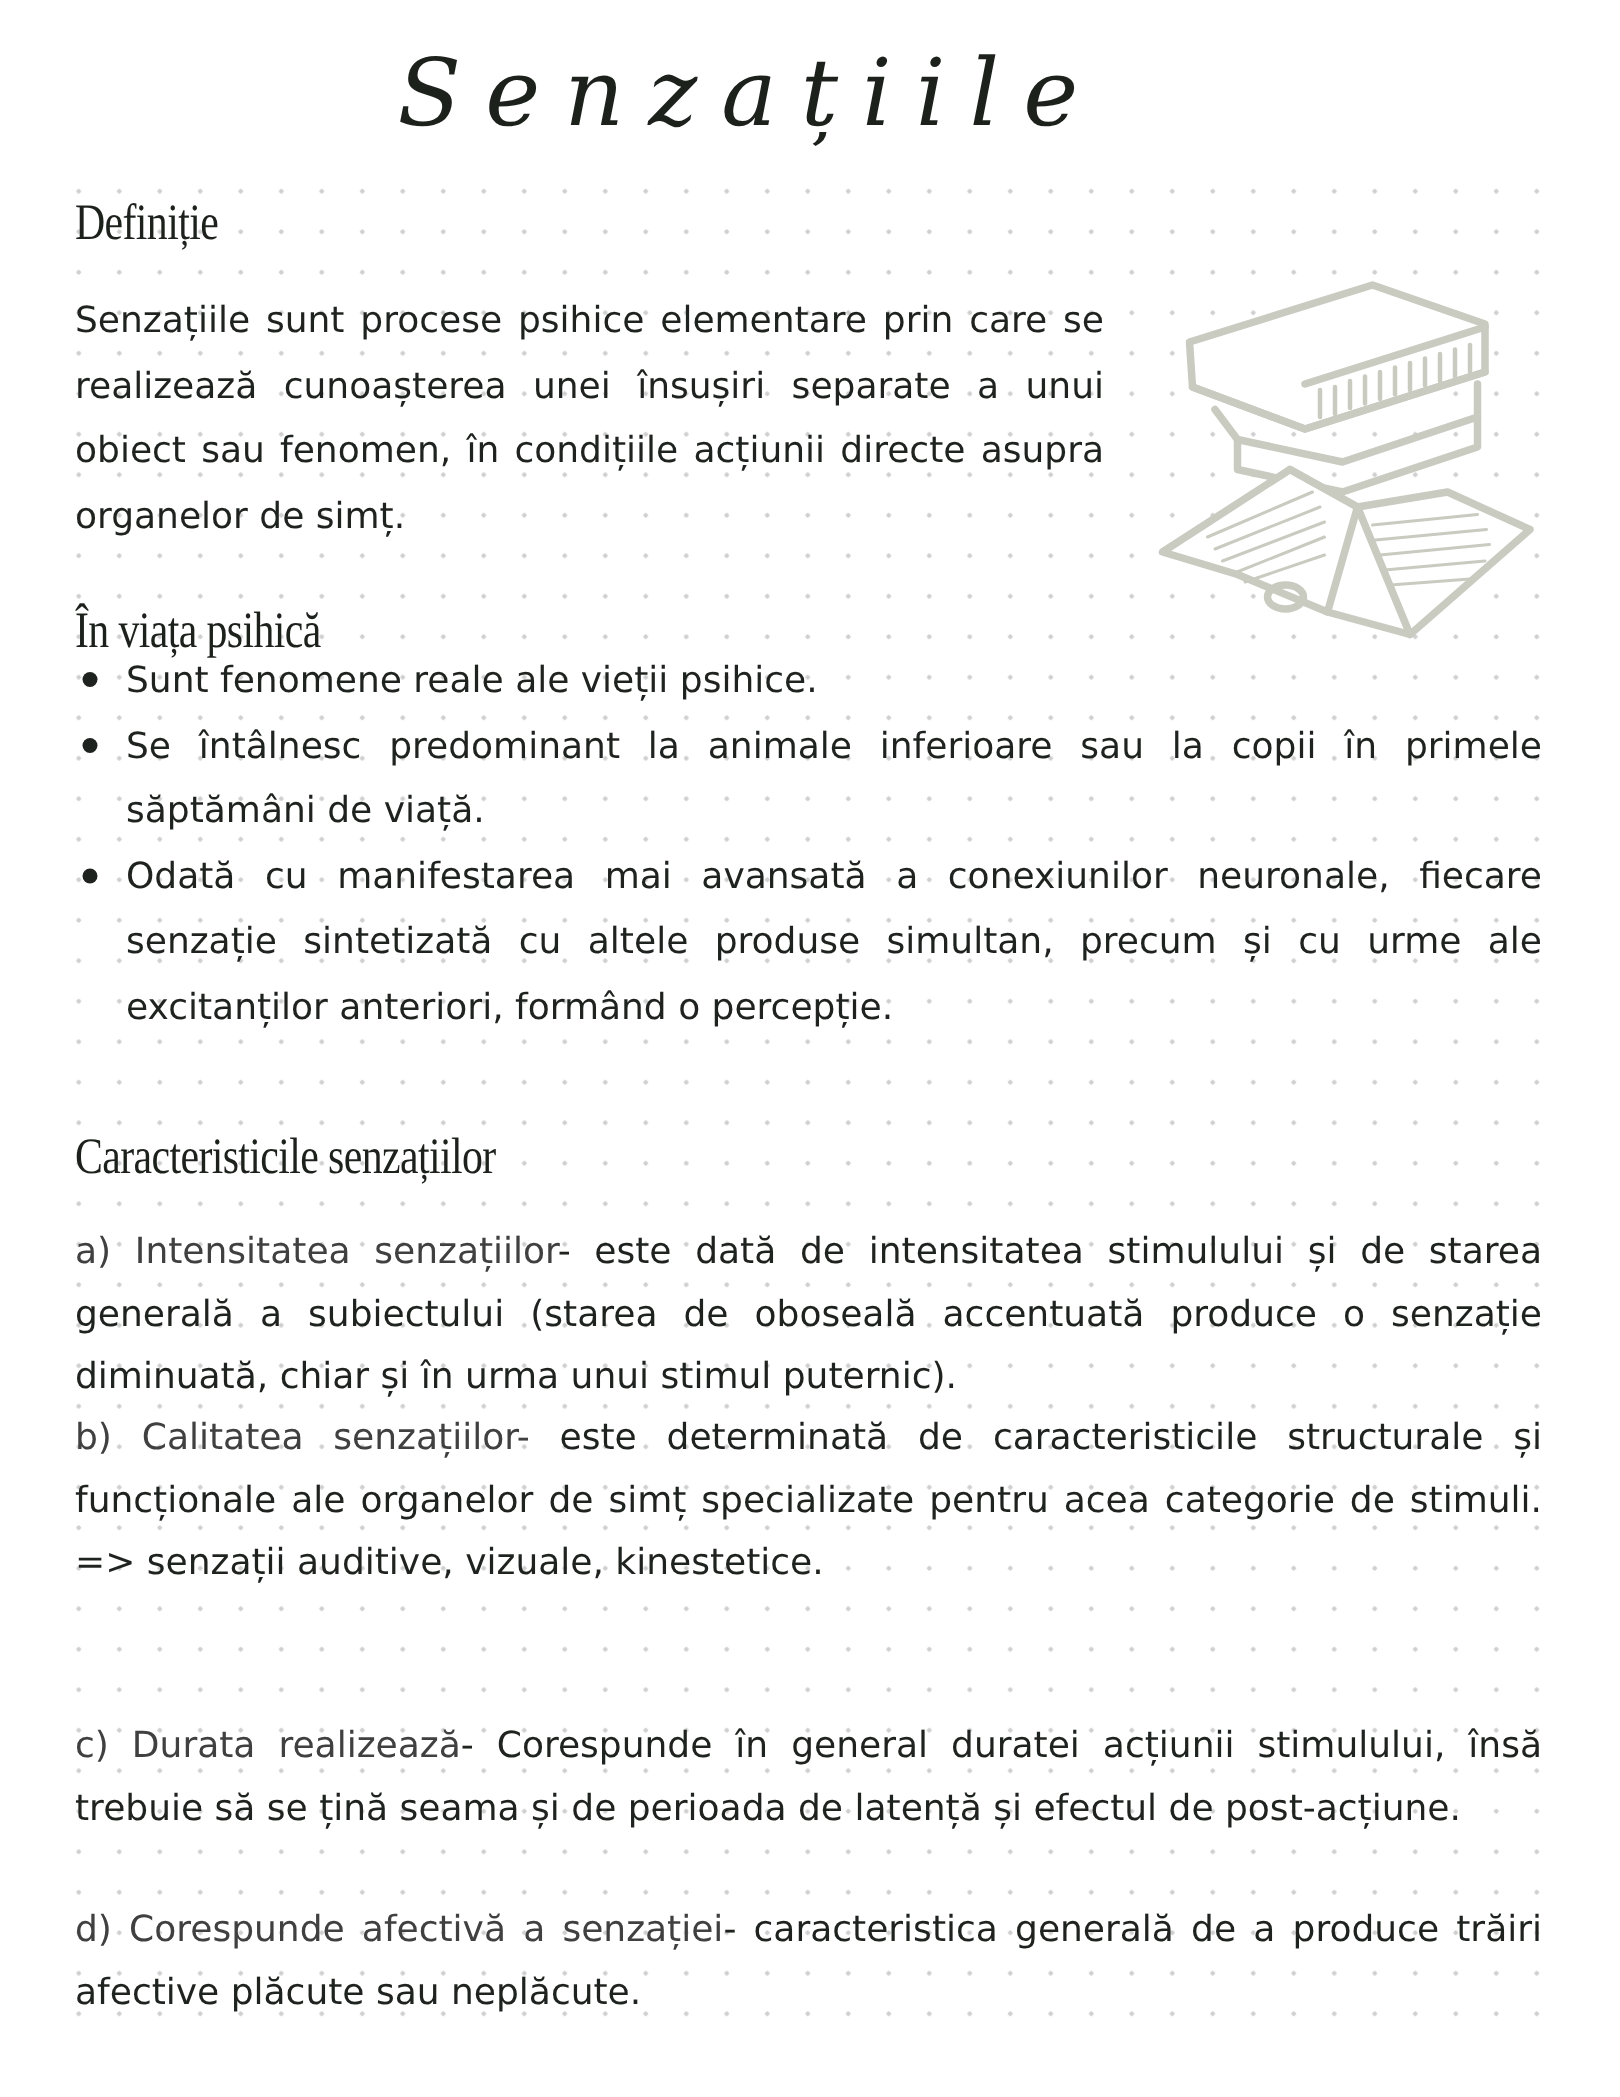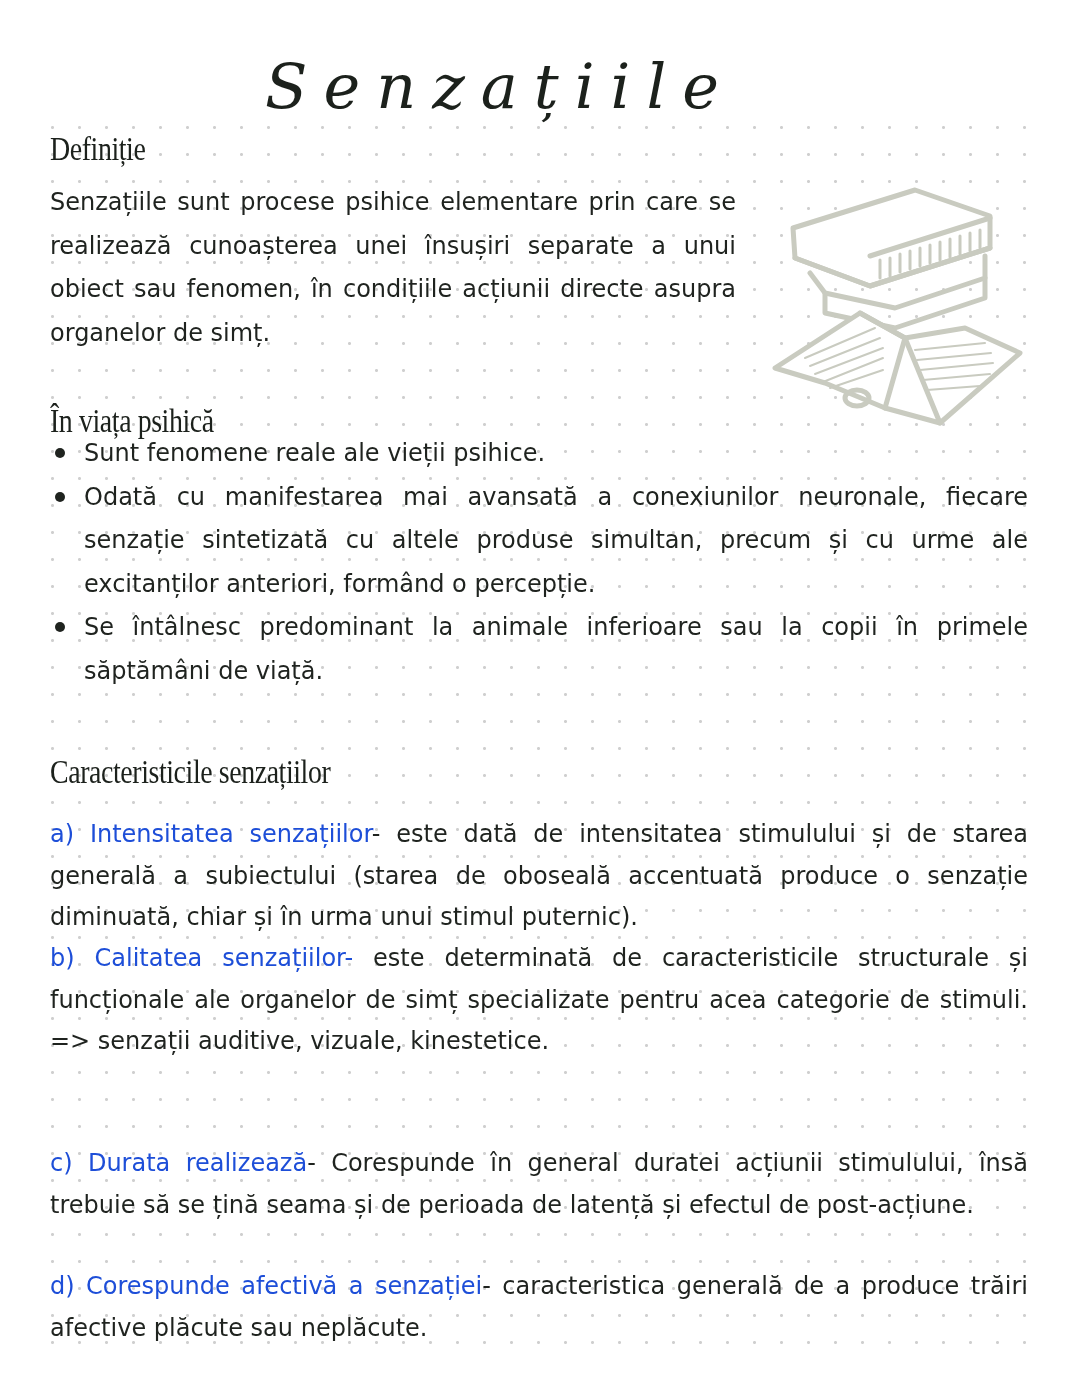--- a/index.html
+++ b/index.html
@@ -7,39 +7,39 @@
     width:1080px; height:1398px; background:#ffffff; position:relative; overflow:hidden;
     font-family: "DejaVu Sans", sans-serif; color:#1f231f;
   }
   .grid {
     position:absolute; left:40px; top:115px; width:1000px; height:1245px;
     background-image: radial-gradient(circle, #cfcfcf 1.3px, transparent 1.6px);
     background-size: 27px 27px;
     background-position: -1px -1px;
   }
   .title {
-    position:absolute; left:0; top:50px; width:1000px; text-align:center;
+    position:absolute; left:0; top:25px; width:1000px; text-align:center;
     font-family:"DejaVu Serif", serif; font-style:italic; font-size:62px;
     letter-spacing:16px; color:#1c211c; font-weight:400;
   }
   .h2 {
     position:absolute; left:50px; font-family:"Liberation Serif", serif;
     font-size:34px; color:#1c211c; transform:scaleX(0.82); transform-origin:left center;
     letter-spacing:-0.5px; background:transparent;
   }
   .para {
     position:absolute; left:50px; font-family:"DejaVu Sans", sans-serif;
     font-size:24px; line-height:43.5px; text-align:justify; color:#1f231f;
   }
-  .para.def { width:686px; top:181px; }
+  .para.def { width:686px; top:192px; }
   .bullets { position:absolute; left:50px; top:432px; width:978px; margin:0; padding:0; list-style:none;}
   .bullets li { position:relative; padding-left:34px; font-size:24px; line-height:43.5px; text-align:justify; }
   .bullets li .dot { position:absolute; left:5px; top:16px; width:10px; height:10px; border-radius:50%; background:#1f231f; }
   .char { position:absolute; left:50px; width:978px; font-size:24px; line-height:41.5px; text-align:justify; }
-  .accent { color:#1d4ed8;margin-top:15px; }
+  .accent { color:#404040;margin-top:15px; }
   .books { position:absolute; left:765px; top:178px; width:270px; height:250px; }
 </style>
 </head>
 <body>
 
 <div class="grid"></div>
 
 <div class="title">Senzațiile</div>
 
 <div class="h2" style="top:130px;">Definiție</div>
@@ -81,22 +81,22 @@
       <path d="M152 182 L226 175"></path>
       <path d="M155 192 L228 185"></path>
       <path d="M158 202 L225 196"></path>
       <path d="M162 212 L215 208"></path>
   </g>
 </svg>
 
 <div class="h2" style="top:402px;">În viața psihică</div>
 <ul class="bullets">
   <li><span class="dot"></span><span>Sunt fenomene reale ale vieții psihice.</span></li>
+  <li><span class="dot"></span><span>Se întâlnesc predominant la animale inferioare sau la copii în primele săptămâni de viață.</span></li>
   <li><span class="dot"></span><span>Odată cu manifestarea mai avansată a conexiunilor neuronale, fiecare senzație sintetizată cu altele produse simultan, precum și cu urme ale excitanților anteriori, formând o percepție.</span></li>
-  <li><span class="dot"></span><span>Se întâlnesc predominant la animale inferioare sau la copii în primele săptămâni de viață.</span></li>
 </ul>
 
 <div class="h2" style="top:753px;">Caracteristicile senzațiilor</div>
 
 <div class="char" style="top:814px;"><span class="accent">a) Intensitatea senzațiilor</span><span>- este dată de intensitatea stimulului și de starea generală a subiectului (starea de oboseală accentuată produce o senzație diminuată, chiar și în urma unui stimul puternic).</span></div>
 <div class="char" style="top:938px;"><span class="accent">b) Calitatea senzațiilor-</span><span> este determinată de caracteristicile structurale și funcționale ale organelor de simț specializate pentru acea categorie de stimuli. =&gt; senzații auditive, vizuale, kinestetice.</span></div>
 <div class="char" style="top:1143px;"><span class="accent">c) Durata realizează</span><span>- Corespunde în general duratei acțiunii stimulului, însă trebuie să se țină seama și de perioada de latență și efectul  de post-acțiune.</span></div>
 <div class="char" style="top:1266px;"><span class="accent">d) Corespunde afectivă a senzației</span><span>- caracteristica generală de a produce trăiri afective plăcute sau neplăcute.</span></div>
 
 </body></html>

